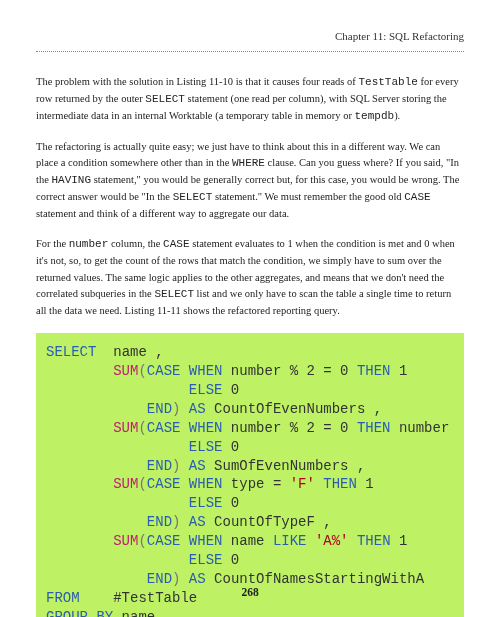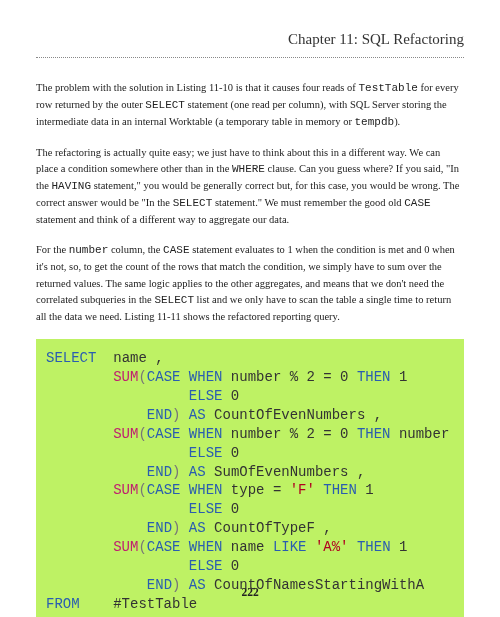--- a/index.html
+++ b/index.html
@@ -9,21 +9,21 @@
       background: #fff;
       font-family: Georgia, 'Times New Roman', serif;
       font-size: 10.5px;
       line-height: 1.5;
       color: #222;
       padding: 28px 36px 20px 36px;
       position: relative;
     }
     .header {
       text-align: right;
-      font-size: 15px;
+      font-size: 11px;
       color: #333;
       padding-bottom: 6px;
       border-bottom: 1px dotted #888;
       margin-bottom: 22px;
     }
     p.body {
       margin-bottom: 14px;
       text-align: left;
       line-height: 1.55;
     }
@@ -85,13 +85,13 @@
 <span>        </span><span class="fn">SUM</span><span class="op">(</span><span class="kw">CASE WHEN</span><span> type = </span><span class="str">'F'</span><span> </span><span class="kw">THEN</span><span> 1</span>
 <span>                 </span><span class="kw">ELSE</span><span> 0</span>
 <span>            </span><span class="kw">END</span><span class="op">) </span><span class="kw">AS</span><span> CountOfTypeF ,</span>
 <span>        </span><span class="fn">SUM</span><span class="op">(</span><span class="kw">CASE WHEN</span><span> name </span><span class="kw">LIKE</span><span> </span><span class="str">'A%'</span><span> </span><span class="kw">THEN</span><span> 1</span>
 <span>                 </span><span class="kw">ELSE</span><span> 0</span>
 <span>            </span><span class="kw">END</span><span class="op">) </span><span class="kw">AS</span><span> CountOfNamesStartingWithA</span>
 <span class="kw">FROM</span><span>    #TestTable</span>
 <span class="kw">GROUP BY</span><span> name</span>
 <span class="kw">ORDER BY</span><span> name</span></div>
 
-<div class="pagenum">222</div>
+<div class="pagenum">268</div>
 
 </body></html>

